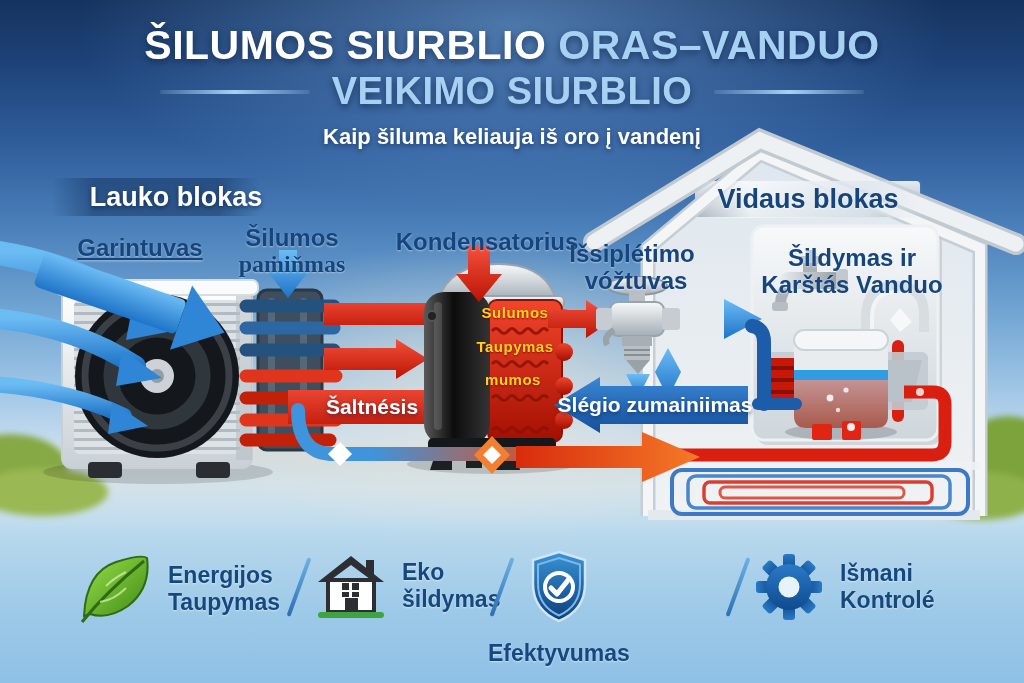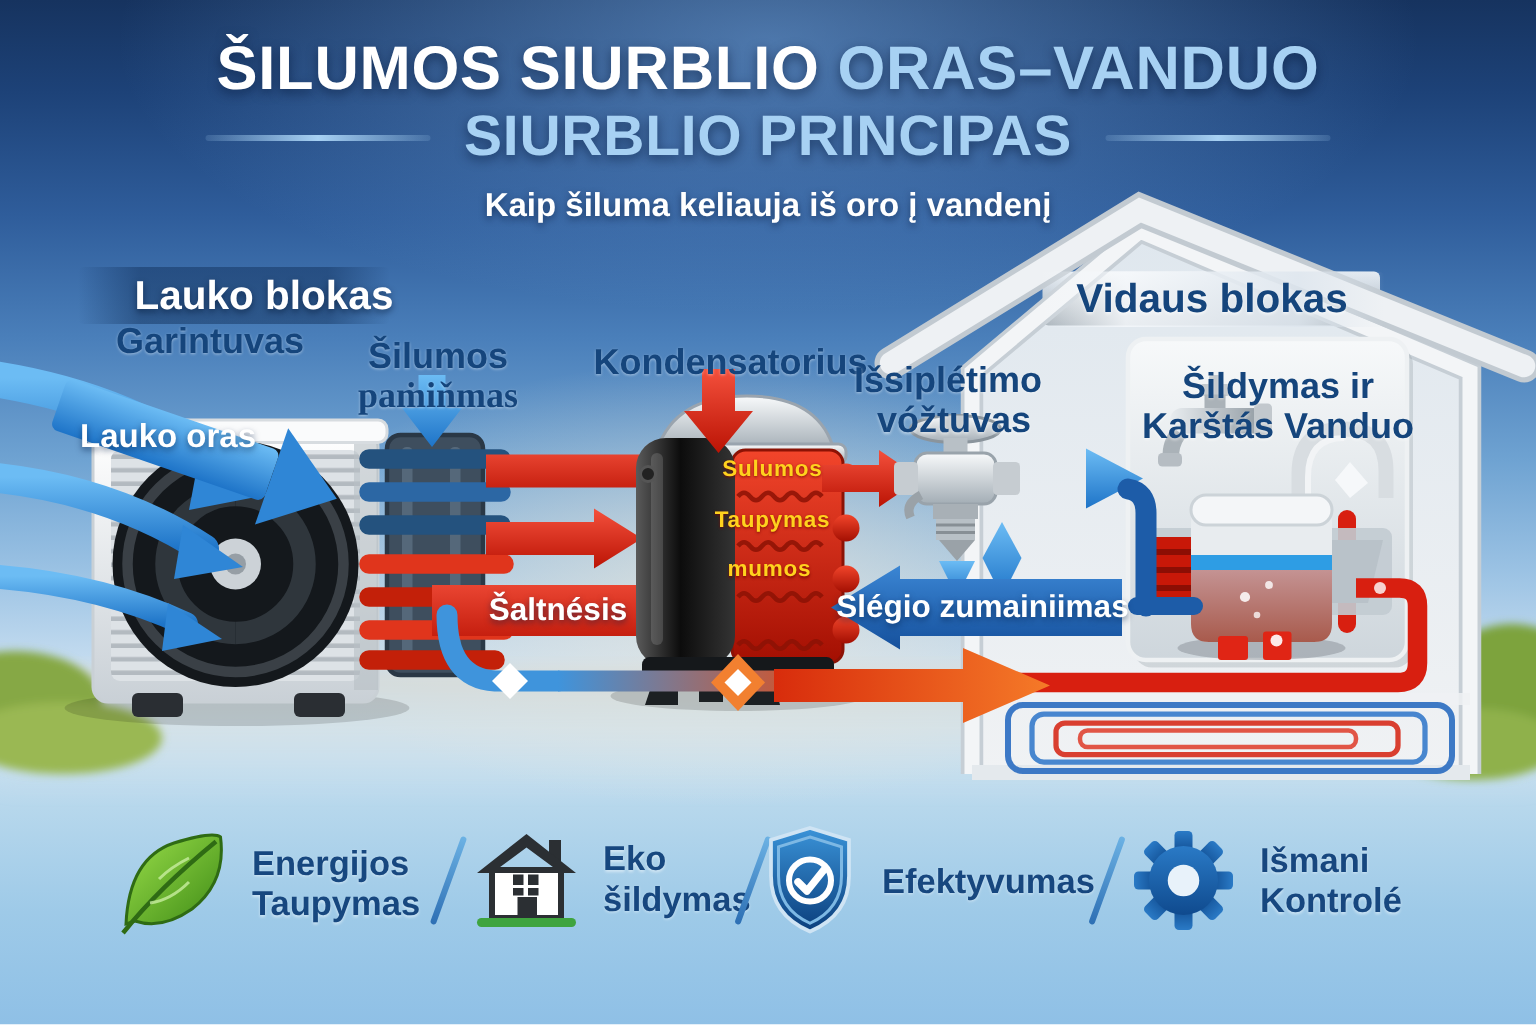--- a/index.html
+++ b/index.html
@@ -335,32 +335,31 @@
     </g>
   </svg>
 
   <div class="title1">
     <span>ŠILUMOS SIURBLIO</span>
     <span> </span>
     <span class="accent">ORAS–VANDUO</span>
   </div>
   <div class="title2">
     <div class="rule"></div>
-    <div class="txt">SIURBLIO PRINCIPAS</div>
+    <div class="txt">VEIKIMO SIURBLIO</div>
     <div class="rule"></div>
   </div>
   <div class="subtitle">Kaip šiluma keliauja iš oro į vandenį</div>
 
   <div class="band band-outdoor"></div>
   <div class="band band-indoor"></div>
   <div class="sec sec-outdoor">Lauko blokas</div>
   <div class="sec sec-indoor">Vidaus blokas</div>
 
-  <div class="lbl f24" style="left:140px; top:214px;">Garintuvas</div>
-  <div class="lbl lbl-w f22" style="left:112px; top:278px;">Lauko oras</div>
+  <div class="lbl f24" style="left:140px; top:234px;text-decoration:underline;">Garintuvas</div>
   <div class="lbl f24" style="left:292px; top:224px;">Šilumos</div>
   <div class="lbl f24" style="left:292px; top:251px;font-family:Liberation Serif, serif;">paṁiňmas</div>
   <div class="lbl f24" style="left:487px; top:228px;">Kondensatorius</div>
   <div class="lbl f24" style="left:632px; top:240px;">Išsiplétimo</div>
   <div class="lbl f24" style="left:636px; top:267px;">vóžtuvas</div>
   <div class="lbl f24" style="left:852px; top:244px;text-align:right;">Šildymas ir</div>
   <div class="lbl f24" style="left:852px; top:271px;">Karštás Vanduo</div>
   <div class="lbl lbl-w f21" style="left:372px; top:395px;">Šaltnésis</div>
   <div class="lbl lbl-w f21" style="left:655px; top:393px;">Slégio zumainiimas</div>
 
@@ -401,21 +400,21 @@
       <rect x="2" y="60" width="66" height="6" rx="3" fill="#3fa43f"></rect>
     </svg>
     <div class="txt">
       <div>Eko</div>
       <div>šildymas</div>
     </div>
   </div>
 
   <div class="sep" style="left:500px; top:556px;"></div>
 
-  <div class="feat" style="left:508px; top:550px;">
+  <div class="feat" style="left:488px; top:550px;flex-direction:column;">
     <svg width="64" height="74" viewBox="0 0 64 74">
       <defs>
           <linearGradient id="gShield" x1="0" y1="0" x2="0" y2="1">
         <stop offset="0" stop-color="#3a93d8"></stop>
             <stop offset="1" stop-color="#0b3e7c"></stop>
           </linearGradient>
         </defs>
       <path d="M32,2 L58,10 V34 Q58,60 32,71 Q6,60 6,34 V10 z" fill="url(#gShield)" stroke="#cfe4f4" stroke-width="2.5"></path>
       <path d="M32,8 L53,14.5 V34 Q53,56 32,65.5 Q11,56 11,34 V14.5 z" fill="none" stroke="#7db8e4" stroke-width="2"></path>
       <circle cx="32" cy="37" r="14" fill="none" stroke="#ffffff" stroke-width="4"></circle>

